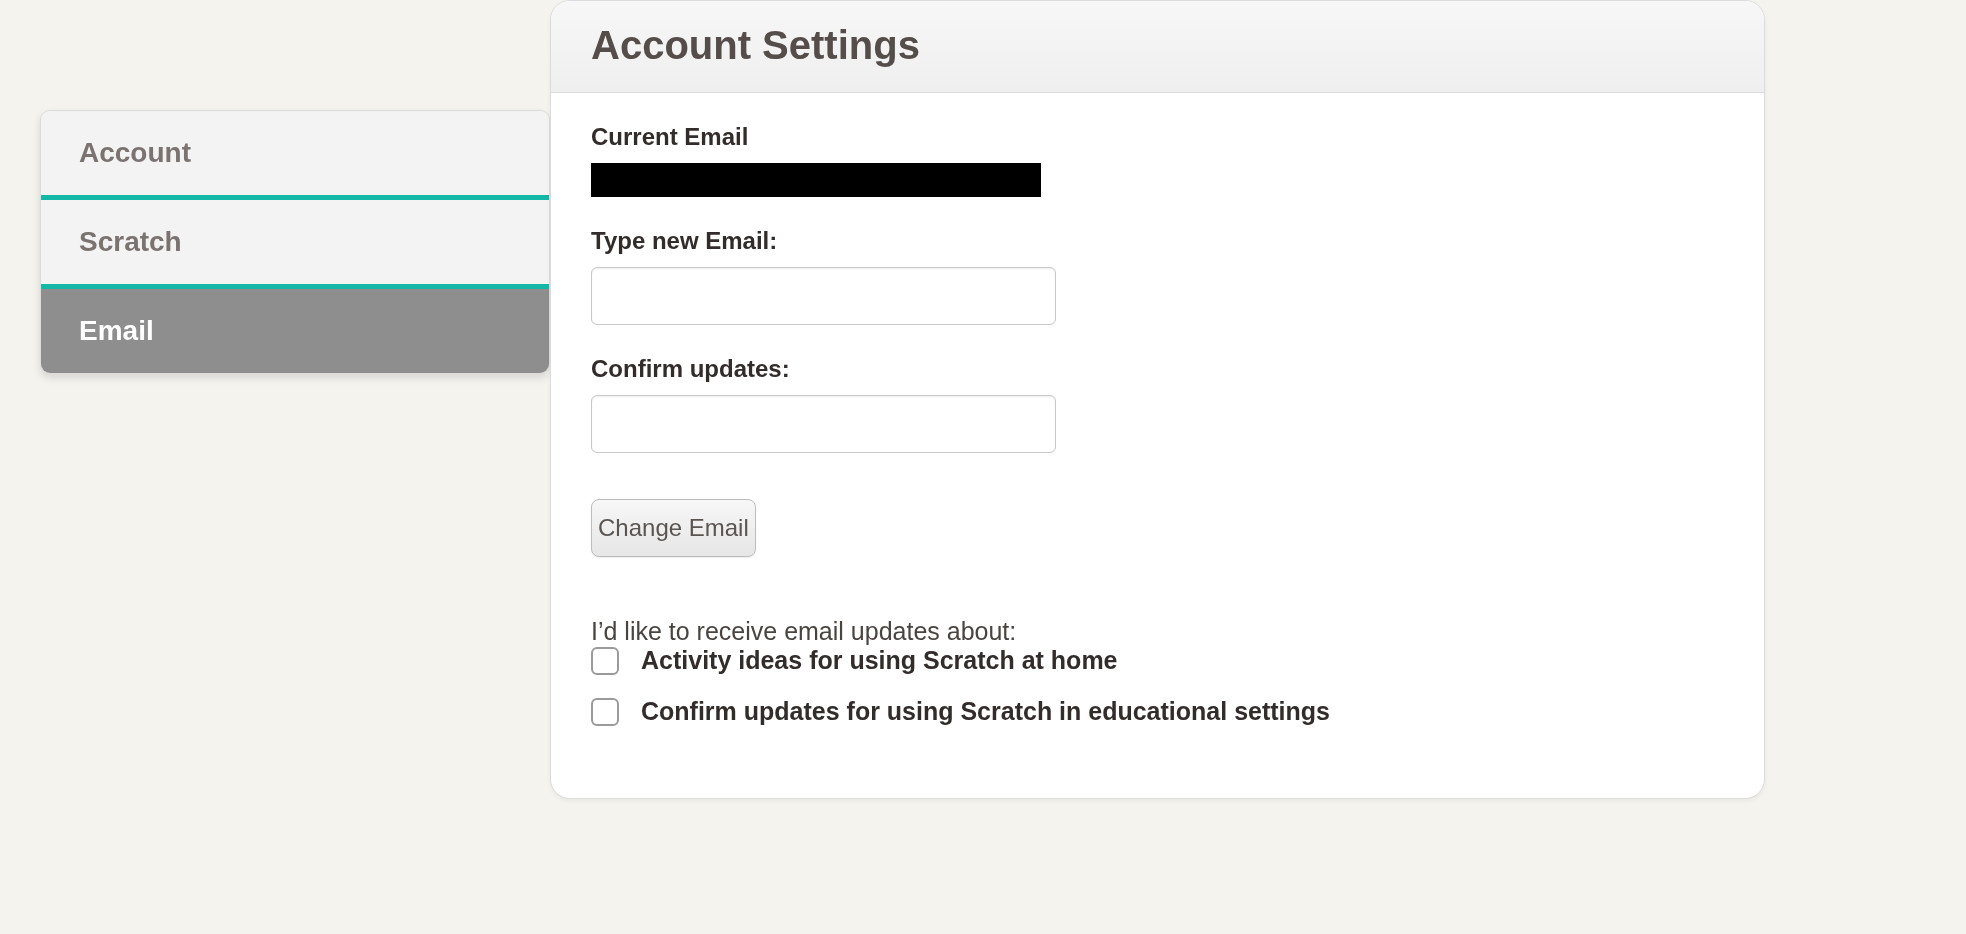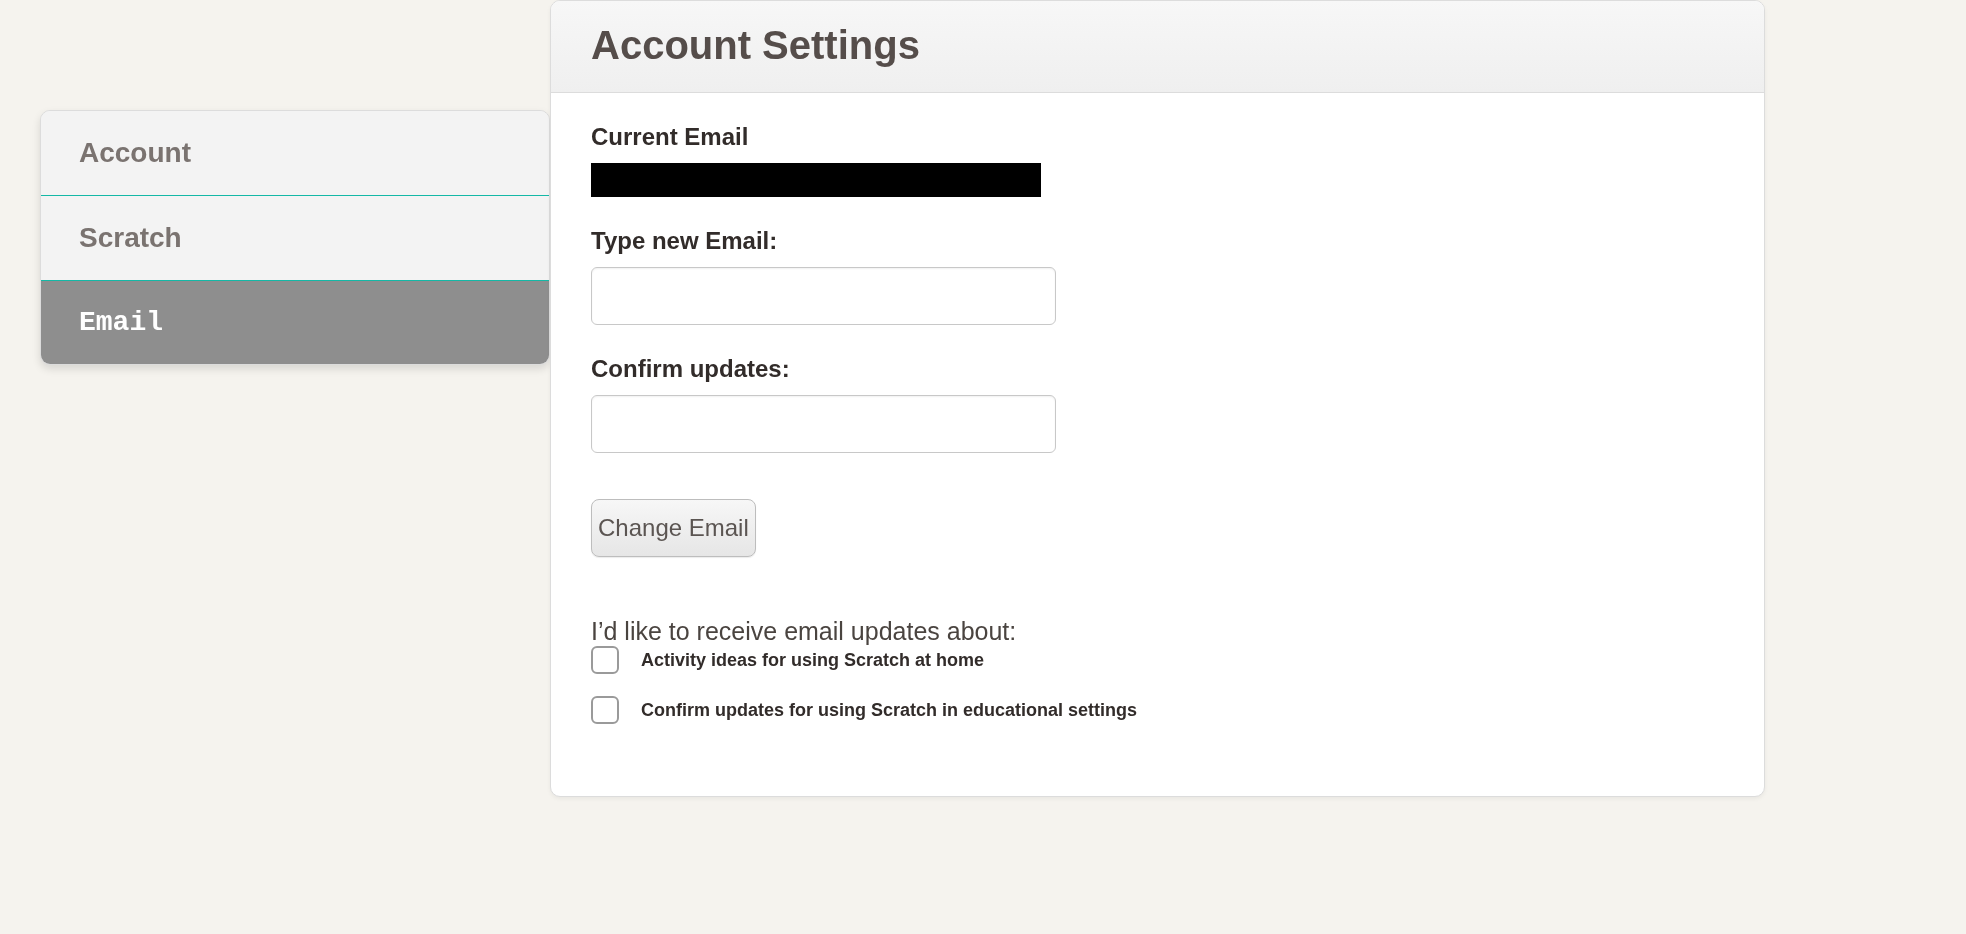--- a/index.html
+++ b/index.html
@@ -23,40 +23,39 @@
       border: 1px solid #dcdcdc;
       border-radius: 10px;
       box-shadow: 0 4px 8px rgba(0,0,0,0.12);
       overflow: hidden;
     }
     .sidebar-item {
       padding: 26px 38px;
       font-size: 28px;
       font-weight: 600;
       color: #7a7370;
-      border-bottom: 1px solid #14b8a6;
+      border-bottom: 5px solid #14b8a6;
       cursor: pointer;
       background: #f3f3f3;
     }
     .sidebar-item:last-child {
       border-bottom: none;
-      font-family: Liberation Mono, monospace;
     }
     .sidebar-item.active {
       background: #8e8e8e;
       color: #ffffff;
     }
     .main-panel {
       position: absolute;
       left: 550px;
       top: 0;
       width: 1215px;
       background: #ffffff;
       border: 1px solid #dcdcdc;
-      border-radius: 10px;
+      border-radius: 20px;
       box-shadow: 0 2px 4px rgba(0,0,0,0.05);
       overflow: hidden;
     }
     .panel-header {
       background: linear-gradient(#f7f7f7, #efefef);
       border-bottom: 1px solid #dcdcdc;
       padding: 22px 40px 24px 40px;
     }
     .panel-header h1 {
       font-size: 40px;
@@ -123,21 +122,21 @@
       width: 28px;
       height: 28px;
       border: 2px solid #9a9a9a;
       border-radius: 6px;
       background: #ffffff;
       margin-right: 22px;
       flex-shrink: 0;
       cursor: pointer;
     }
     .checkbox-label {
-      font-size: 18px;
+      font-size: 25px;
       font-weight: 700;
       color: #322c2a;
       cursor: pointer;
     }
   </style>
 </head>
 <body>
 
 <nav class="sidebar">
   <div class="sidebar-item">Account</div>

